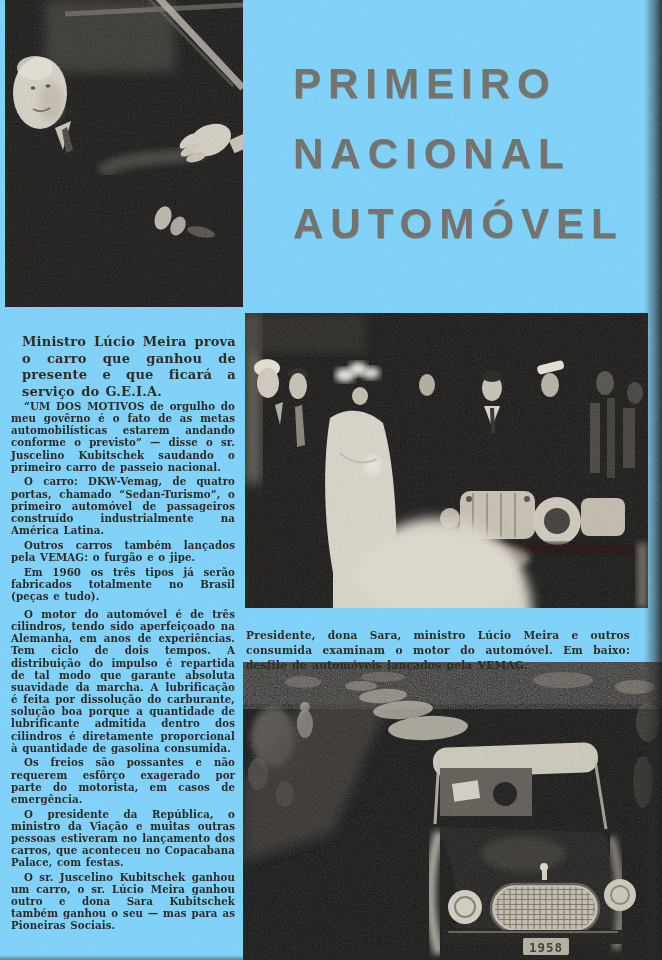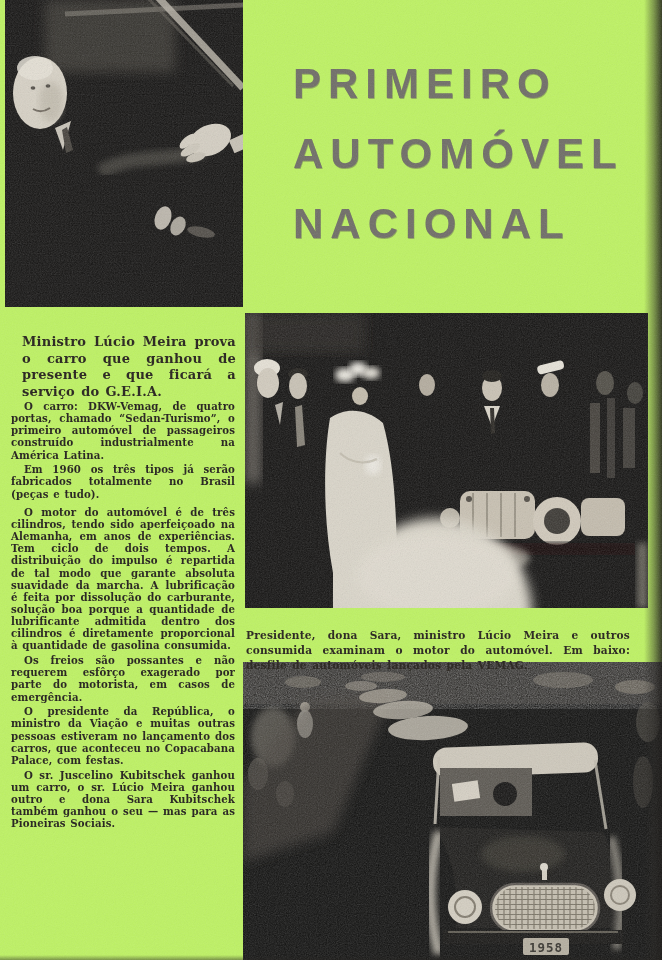--- a/index.html
+++ b/index.html
@@ -1,18 +1,18 @@
 <!DOCTYPE html>
 <html><head>
 <meta charset="utf-8">
 <style>
   html,body{margin:0;padding:0;background:#8a8782;}
   .page{
     position:relative;width:662px;height:960px;margin:0 auto;
-    background:#bef264;overflow:hidden;
+    background:#7dd3fc;overflow:hidden;
     font-family:"DejaVu Serif", serif;
   }
   
   .photo{position:absolute;background:#0b0a09;overflow:hidden;}
   .photo svg{display:block;width:100%;height:100%;}
   #photo-a{left:5px;top:0;width:238px;height:307px;}
   #photo-b{left:245px;top:313px;width:403px;height:295px;}
   #photo-c{left:243px;top:662px;width:419px;height:298px;}
   
   .headline{
@@ -97,28 +97,30 @@
       </g>
       <ellipse cx="158" cy="218" rx="8" ry="12" fill="#cfc9bc" opacity=".9" transform="rotate(20 158 218)"></ellipse>
       <ellipse cx="173" cy="226" rx="7" ry="10" fill="#c6c0b3" opacity=".85" transform="rotate(28 173 226)"></ellipse>
       <ellipse cx="196" cy="232" rx="14" ry="5" fill="#8a8478" opacity=".5" transform="rotate(12 196 232)"></ellipse>
       <rect width="238" height="307" filter="url(#grain)" opacity=".2"></rect>
     </svg>
   </div>
 
   <div class="headline">
     <div class="hl">PRIMEIRO</div>
+    <div class="hl">NACIONAL</div>
     <div class="hl">AUTOMÓVEL</div>
-    <div class="hl">NACIONAL</div>
   </div>
 
   <p class="caption" id="caption-a">Ministro Lúcio Meira prova o carro que ganhou de presente e que ficará a serviço do G.E.I.A.</p>
 
   <div class="article">
+    <p>“UM DOS MOTIVOS de orgulho do meu govêrno é o fato de as metas automobilísticas estarem andando conforme o previsto” — disse o sr. Juscelino Kubitschek saudando o primeiro carro de passeio nacional.</p>
     <p>O carro: DKW-Vemag, de quatro portas, chamado “Sedan-Turismo”, o primeiro automóvel de passageiros construído industrialmente na América Latina.</p>
+    <p>Outros carros também lançados pela VEMAG: o furgão e o jipe.</p>
     <p>Em 1960 os três tipos já serão fabricados totalmente no Brasil (peças e tudo).</p>
     <p class="gap-top">O motor do automóvel é de três cilindros, tendo sido aperfeiçoado na Alemanha, em anos de experiências. Tem ciclo de dois tempos. A distribuição do impulso é repartida de tal modo que garante absoluta suavidade da marcha. A lubrificação é feita por dissolução do carburante, solução boa porque a quantidade de lubrificante admitida dentro dos cilindros é diretamente proporcional à quantidade de gasolina consumida.</p>
     <p>Os freios são possantes e não requerem esfôrço exagerado por parte do motorista, em casos de emergência.</p>
     <p>O presidente da República, o ministro da Viação e muitas outras pessoas estiveram no lançamento dos carros, que aconteceu no Copacabana Palace, com festas.</p>
     <p>O sr. Juscelino Kubitschek ganhou um carro, o sr. Lúcio Meira ganhou outro e dona Sara Kubitschek também ganhou o seu — mas para as Pioneiras Sociais.</p>
 
   </div>
 
   <div class="photo" id="photo-b">
     <svg viewBox="0 0 403 295" preserveAspectRatio="none">

